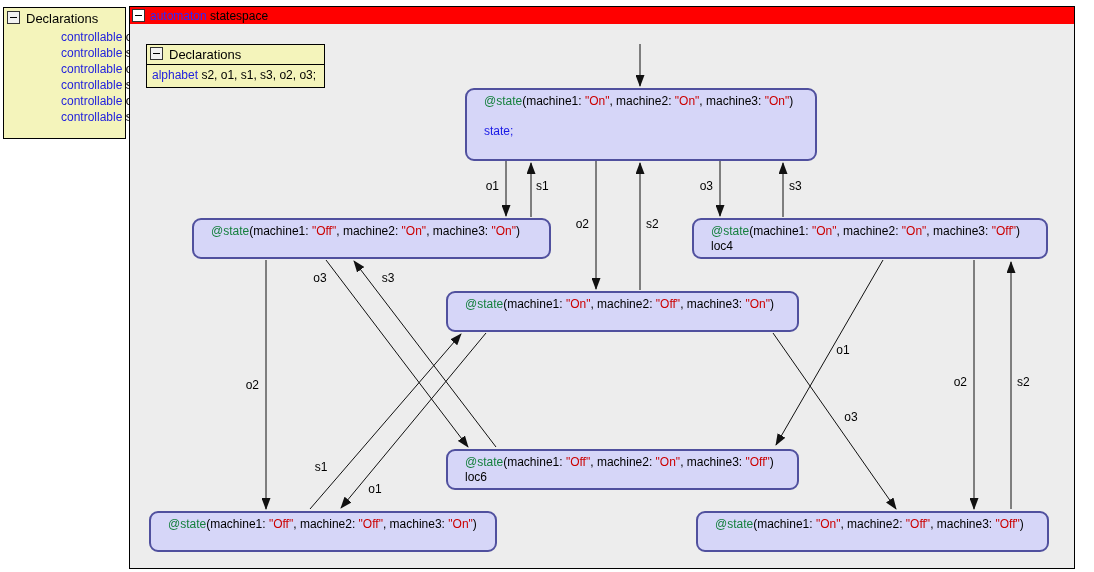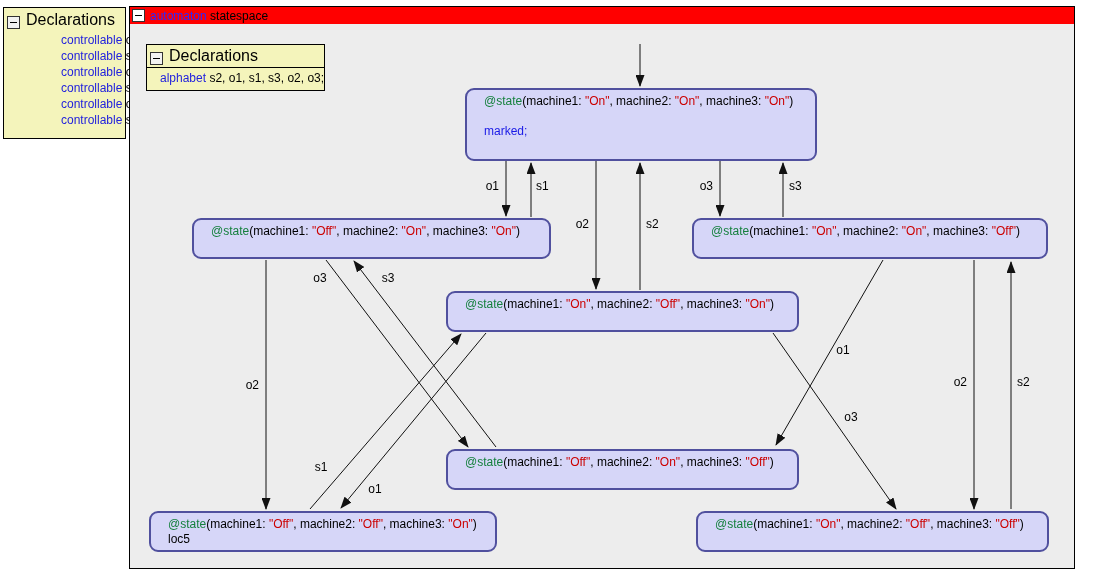--- a/index.html
+++ b/index.html
@@ -3,42 +3,42 @@
 <meta charset="utf-8">
 <style>
   html,body{margin:0;padding:0;}
   body{
     width:1094px;height:572px;position:relative;background:#ffffff;
     font-family:"Liberation Sans",sans-serif;font-size:12px;color:#000;
     overflow:hidden;
   }
   .ybox{position:absolute;background:#f4f4bb;border:1px solid #000;box-sizing:border-box;}
   #left-panel{left:3px;top:7px;width:123px;height:132px;}
-  .ptitle{display:flex;align-items:flex-end;gap:6px;padding:3px 3px 2px 3px;font-size:16px;}
+  .ptitle{display:flex;align-items:flex-start;gap:6px;padding:3px 3px 2px 3px;font-size:13px;}
   .collapse-btn{width:13px;height:13px;background:#f2f2f2;border:1px solid #333;
     box-sizing:border-box;display:flex;align-items:center;justify-content:center;flex:0 0 auto;cursor:pointer;}
   .collapse-btn .bar{width:7px;height:1px;background:#000;}
   .decl-list{padding-top:1px;margin-left:43px;}
   .decl-row{padding:1px 0 1px 14px;line-height:14px;white-space:nowrap;}
   .kw{color:#2222dd;}
   .red{color:#cc0000;}
   .gray{color:#15803d;}
   .blue{color:#1a1ae6;}
 
   #main-panel{position:absolute;left:129px;top:6px;width:946px;height:563px;
     border:1px solid #000;background:#ededed;box-sizing:border-box;}
   #main-header{height:17px;background:#ff0000;display:flex;align-items:center;gap:5px;padding:0 2px;}
   #main-header .collapse-btn{background:#fff;}
   #main-title{font-size:12px;white-space:nowrap;}
   .kw-title{color:#2a2aff;}
   #canvas{position:relative;width:944px;height:544px;background:#ededed;}
 
   #alphabet-box{left:16px;top:20px;width:179px;}
   #alphabet-box .ptitle{border-bottom:1px solid #000;padding:2px 3px;}
-  #alphabet-box .content{padding:3px 5px 5px 13px;white-space:nowrap;}
+  #alphabet-box .content{padding:3px 5px 5px 5px;white-space:nowrap;}
 
   #edge-layer{position:absolute;left:0;top:0;width:944px;height:544px;z-index:1;}
   #edge-layer text{font-family:"Liberation Sans",sans-serif;font-size:12px;fill:#000;}
   #edge-layer line{stroke:#111;stroke-width:1;}
 
   #states{position:absolute;left:0;top:0;width:944px;height:544px;z-index:2;}
   .state{position:absolute;background:#d6d6f8;border:2px solid #50509e;border-radius:9px;
     box-sizing:border-box;padding:4px 6px 0 17px;line-height:15px;white-space:nowrap;cursor:default;}
   .state .ln{height:15px;}
 </style>
@@ -119,36 +119,37 @@
           </span>
         <span>Declarations</span>
       </div>
       <div class="content"><span class="kw">alphabet</span> <span>s2, o1, s1, s3, o2, o3;</span></div>
     </div>
 
     <div id="states">
         <div class="state" style="left: 335px; top: 64px; width: 352px; height: 73px;">
           <div class="ln"><span class="gray">@state</span><span>(machine1: </span><span class="red">"On"</span><span>, machine2: </span><span class="red">"On"</span><span>, machine3: </span><span class="red">"On"</span><span>)</span></div>
           <div class="ln"></div>
-          <div class="ln"><span class="blue">marked;</span></div>
+          <div class="ln"><span class="blue">state;</span></div>
         </div>
         <div class="state" style="left: 62px; top: 194px; width: 359px; height: 41px;">
           <div class="ln"><span class="gray">@state</span><span>(machine1: </span><span class="red">"Off"</span><span>, machine2: </span><span class="red">"On"</span><span>, machine3: </span><span class="red">"On"</span><span>)</span></div>
         </div>
         <div class="state" style="left: 562px; top: 194px; width: 356px; height: 41px;">
           <div class="ln"><span class="gray">@state</span><span>(machine1: </span><span class="red">"On"</span><span>, machine2: </span><span class="red">"On"</span><span>, machine3: </span><span class="red">"Off"</span><span>)</span></div>
+          <div class="ln">loc4</div>
         </div>
         <div class="state" style="left: 316px; top: 267px; width: 353px; height: 41px;">
           <div class="ln"><span class="gray">@state</span><span>(machine1: </span><span class="red">"On"</span><span>, machine2: </span><span class="red">"Off"</span><span>, machine3: </span><span class="red">"On"</span><span>)</span></div>
         </div>
         <div class="state" style="left: 316px; top: 425px; width: 353px; height: 41px;">
           <div class="ln"><span class="gray">@state</span><span>(machine1: </span><span class="red">"Off"</span><span>, machine2: </span><span class="red">"On"</span><span>, machine3: </span><span class="red">"Off"</span><span>)</span></div>
+          <div class="ln">loc6</div>
         </div>
         <div class="state" style="left: 19px; top: 487px; width: 348px; height: 41px;">
           <div class="ln"><span class="gray">@state</span><span>(machine1: </span><span class="red">"Off"</span><span>, machine2: </span><span class="red">"Off"</span><span>, machine3: </span><span class="red">"On"</span><span>)</span></div>
-          <div class="ln">loc5</div>
         </div>
         <div class="state" style="left: 566px; top: 487px; width: 353px; height: 41px;">
           <div class="ln"><span class="gray">@state</span><span>(machine1: </span><span class="red">"On"</span><span>, machine2: </span><span class="red">"Off"</span><span>, machine3: </span><span class="red">"Off"</span><span>)</span></div>
         </div>
       </div>
   </div>
 </div>
 
 </body></html>

